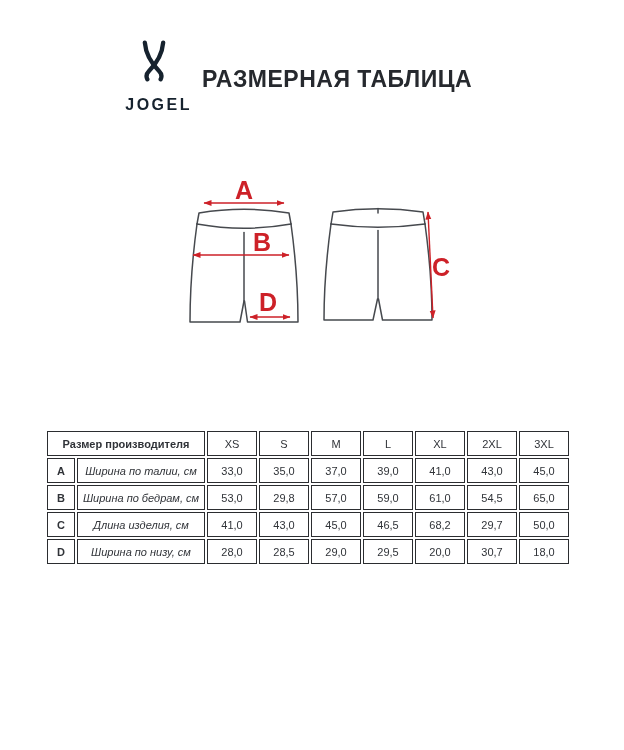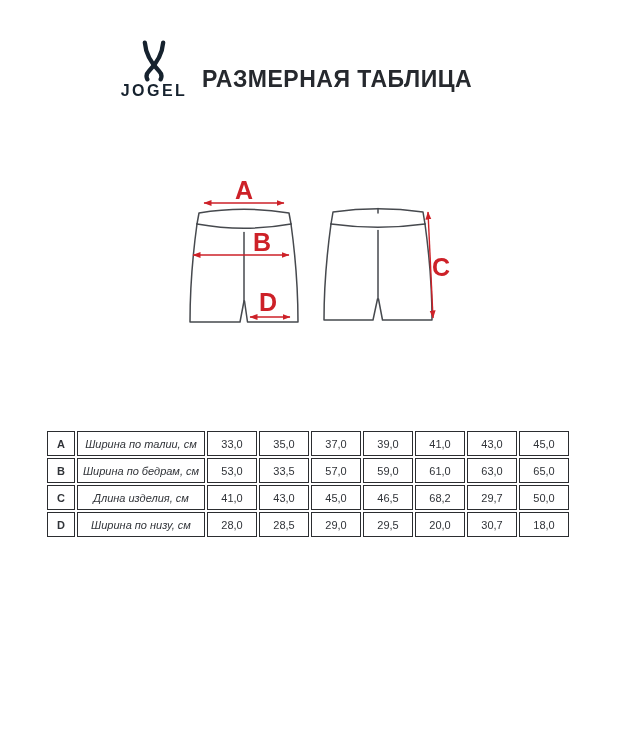--- a/index.html
+++ b/index.html
@@ -7,23 +7,24 @@
     position:relative;
     width:624px;height:750px;
     background:#ffffff;
     font-family:"Liberation Sans", sans-serif;
     overflow:hidden;
   }
   
   .logo{position:absolute;left:116px;top:40px;width:76px;text-align:center;}
   .logo-mark{display:block;margin:0 auto;}
   .logo-word{
-    display:block;margin-top:0;
+    display:block;margin-top:14px;
     font-size:16px;font-weight:bold;letter-spacing:2.5px;
     color:#16222e;
+    text-align:right;
   }
   
   .title{
     position:absolute;left:202px;top:66px;width:400px;
     font-size:23px;font-weight:bold;letter-spacing:0.5px;
     color:#26292e;white-space:nowrap;
   }
   
   .diagram{position:absolute;left:170px;top:175px;}
   
@@ -99,44 +100,54 @@
       <text x="92" y="76">B</text>
       <text x="98" y="136">D</text>
       <text x="271" y="101">C</text>
     </g>
   </svg>
 
   <div class="size-table-wrap">
     <table class="size-table">
       <tbody>
 
+        <tr>
+          <td class="hdr" colspan="2">Размер производителя</td>
+          <td class="col-size">XS</td>
+          <td class="col-size">S</td>
+          <td class="col-size">M</td>
+          <td class="col-size">L</td>
+          <td class="col-size">XL</td>
+          <td class="col-size">2XL</td>
+          <td class="col-size">3XL</td>
+        </tr>
 
 
 
         <tr>
           <td class="col-letter">A</td>
           <td class="col-label">Ширина по талии, см</td>
           <td class="col-size">33,0</td>
           <td class="col-size">35,0</td>
           <td class="col-size">37,0</td>
           <td class="col-size">39,0</td>
           <td class="col-size">41,0</td>
           <td class="col-size">43,0</td>
           <td class="col-size">45,0</td>
         </tr>
 
         <tr>
           <td class="col-letter">B</td>
           <td class="col-label">Ширина по бедрам, см</td>
           <td class="col-size">53,0</td>
-          <td class="col-size">33,5</td>
+          <td class="col-size">29,8</td>
           <td class="col-size">57,0</td>
           <td class="col-size">59,0</td>
           <td class="col-size">61,0</td>
-          <td class="col-size">63,0</td>
+          <td class="col-size">54,5</td>
           <td class="col-size">65,0</td>
         </tr>
 
         <tr>
           <td class="col-letter">C</td>
           <td class="col-label">Длина изделия, см</td>
           <td class="col-size">41,0</td>
           <td class="col-size">43,0</td>
           <td class="col-size">45,0</td>
           <td class="col-size">46,5</td>

